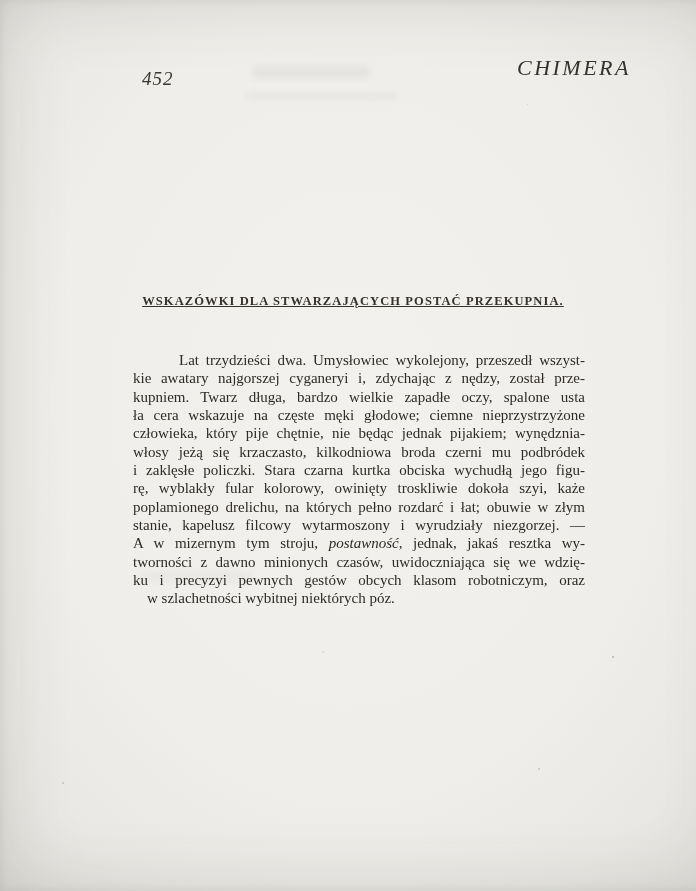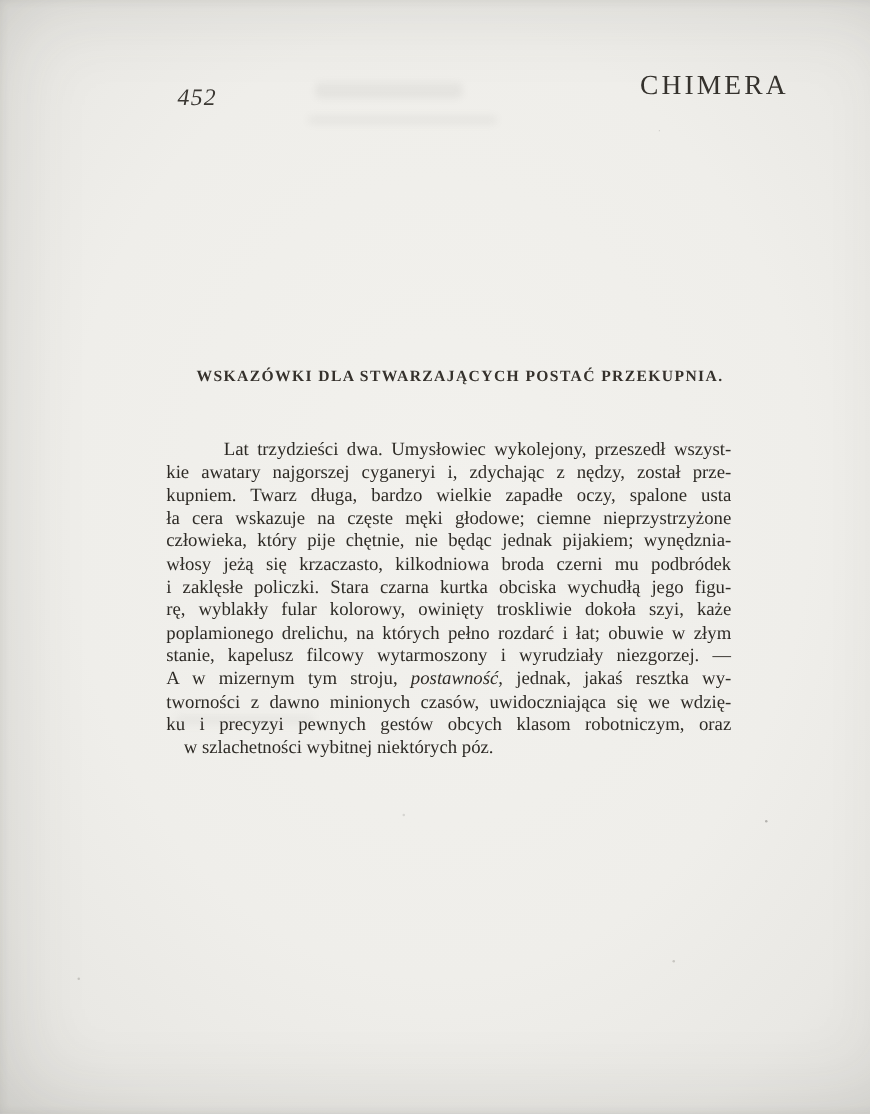--- a/index.html
+++ b/index.html
@@ -25,37 +25,39 @@
     top: 68px;
     font-style: italic;
     font-size: 19px;
     letter-spacing: 1px;
     color: #3b3833;
   }
   .journal-title {
     position: absolute;
     right: 101px;
     top: 55px;
+    font-style: italic;
     font-size: 22px;
     letter-spacing: 2.5px;
     color: #35322d;
   }
   .section-heading {
     position: absolute;
-    left: 133px;
+    left: 118px;
     top: 294px;
     width: 452px;
     padding-left: 18px;
     box-sizing: border-box;
     text-align: center;
     font-size: 12.5px;
     font-weight: bold;
     letter-spacing: 1.1px;
     color: #35312c;
     white-space: nowrap;
+    text-decoration: underline;
   }
   .body-paragraph {
     position: absolute;
     left: 133px;
     top: 319px;
     width: 452px;
     font-size: 15px;
     color: #2e2b26;
   }
   .bl {

